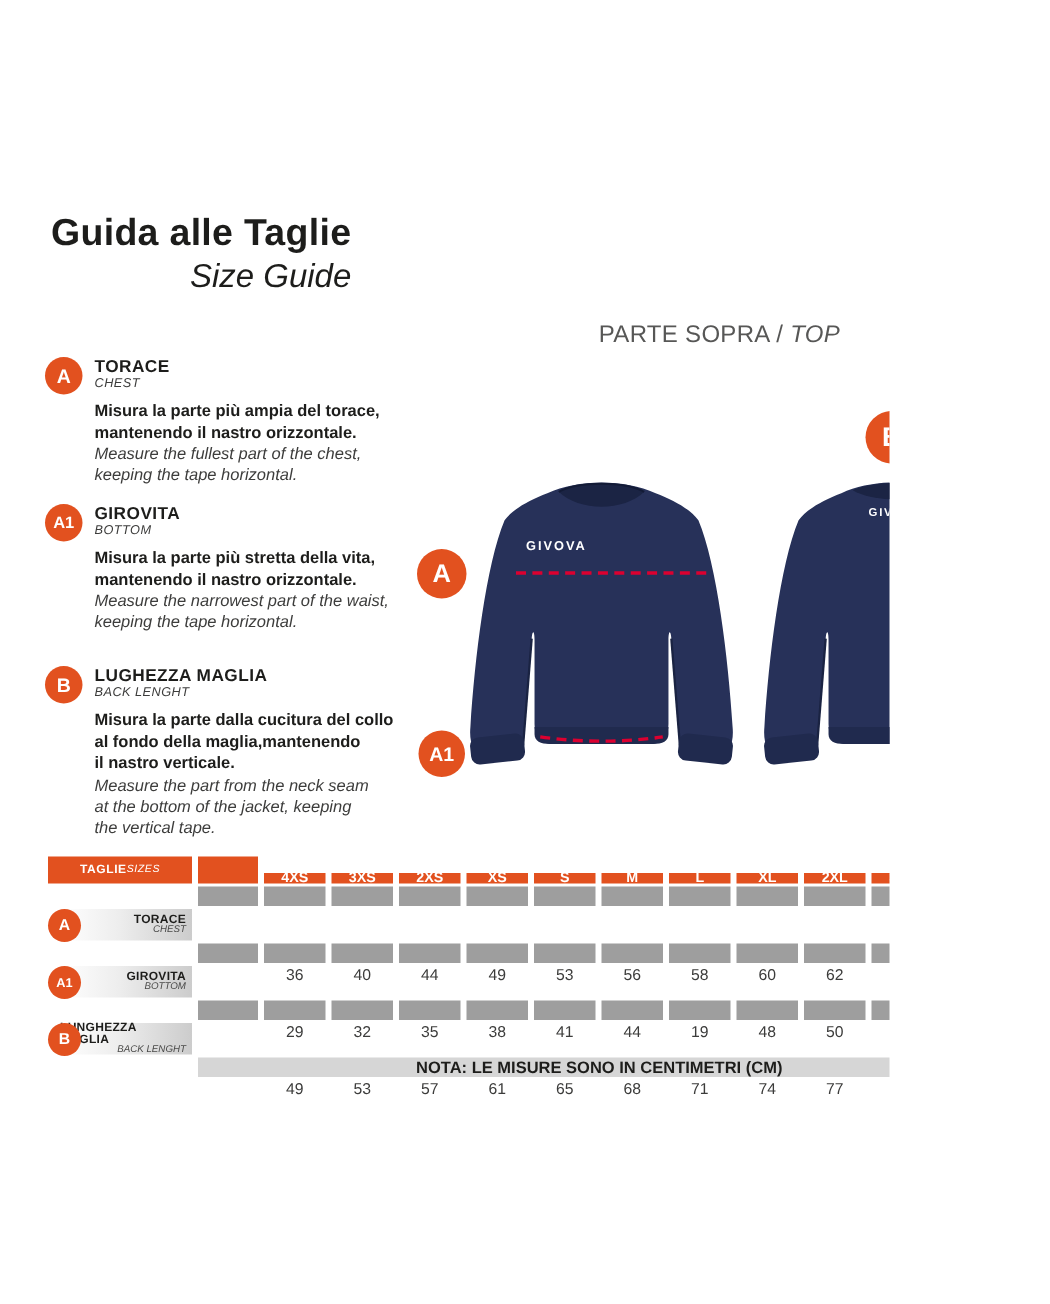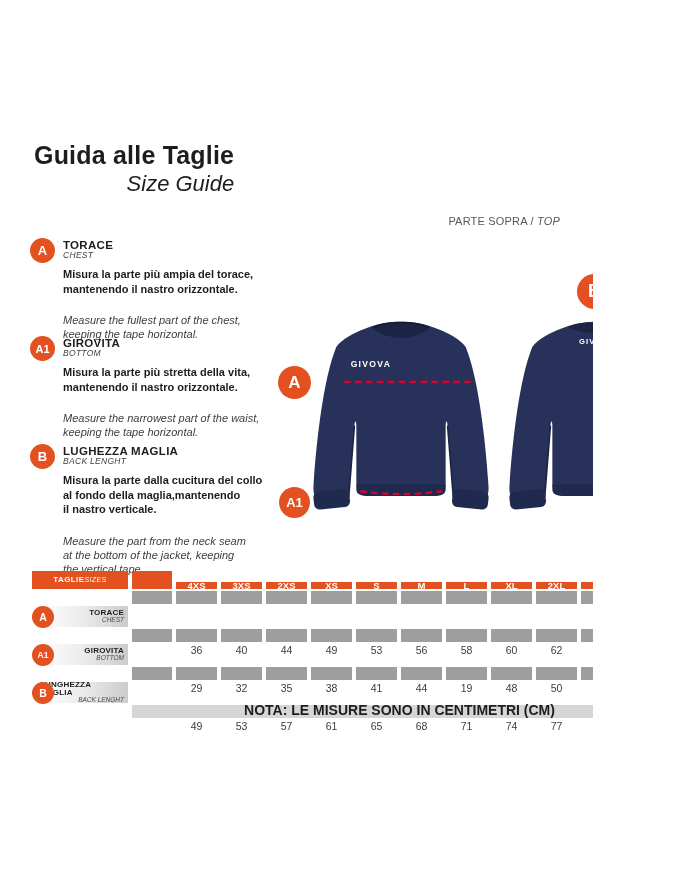--- a/index.html
+++ b/index.html
@@ -18,37 +18,37 @@
   html,body{background:#fff;}
   .page{
     position:relative;width:593px;height:869px;background:#ffffff;overflow:hidden;
     font-family:"Liberation Sans",sans-serif;color:var(--ink);
   }
   
   .title-block{position:absolute;left:34px;top:141px;}
   .title{font-size:25px;font-weight:bold;letter-spacing:.2px;}
   .subtitle{font-size:22px;font-style:italic;font-weight:normal;margin-top:1px;text-align:right;}
   
-  .parte{position:absolute;top:215px;right:33px;font-size:11px;color:#575756;letter-spacing:.2px;}
+  .parte{position:absolute;top:215px;right:33px;font-size:16px;color:#575756;letter-spacing:.2px;}
   .parte .it{font-style:italic;}
   
   .m-section{position:absolute;left:30px;width:252px;display:flex;gap:8px;}
   .m-a{top:238px;}
   .m-a1{top:336px;}
   .m-b{top:444px;}
   .m-badge{
     flex:none;width:25px;height:25px;border-radius:50%;background:var(--orange);
     color:#fff;font-weight:bold;font-size:13px;display:flex;align-items:center;justify-content:center;
   }
   .m-a1 .m-badge{font-size:11px;}
   .m-text{padding-top:1px;}
   .m-name-it{font-weight:bold;font-size:11.5px;letter-spacing:.3px;}
   .m-name-en{font-style:italic;font-size:8.5px;color:var(--ink-soft);letter-spacing:.3px;margin-top:-1px;}
   .m-desc-it{font-weight:bold;font-size:11px;line-height:14.5px;margin-top:7px;white-space:pre-line;}
-  .m-desc-en{font-style:italic;font-size:11px;line-height:14px;margin-top:17px;white-space:pre-line;color:var(--ink-soft);}
+  .m-desc-en{font-style:italic;font-size:11px;line-height:14px;margin-top:0;white-space:pre-line;color:var(--ink-soft);}
   
   .garment{position:absolute;}
   .garment-front{left:303px;top:306px;width:196px;height:228px;}
   .garment-back{left:499px;top:306px;width:196px;height:228px;}
   .g-badge{
     position:absolute;border-radius:50%;background:var(--orange);color:#fff;font-weight:bold;
     display:flex;align-items:center;justify-content:center;z-index:3;
   }
   .g-badge-a{left:278px;top:366px;width:33px;height:33px;font-size:17px;}
   .g-badge-a1{left:279px;top:487px;width:31px;height:31px;font-size:13px;}
@@ -79,21 +79,21 @@
   .rl-it{font-weight:bold;font-size:8px;letter-spacing:.2px;color:#1d1d1b;}
   .rl-en{font-style:italic;font-size:6.5px;color:#4a4a49;}
   .row-badge{
     position:absolute;left:0;top:50%;transform:translateY(-50%);
     width:22px;height:22px;border-radius:50%;background:var(--orange);
     color:#fff;font-weight:bold;font-size:10.5px;display:flex;align-items:center;justify-content:center;z-index:1;
   }
   .row-badge.small{font-size:8.5px;}
   .note{
     grid-column:2 / -1;background:var(--note);
-    display:flex;align-items:flex-end;justify-content:center;gap:1px;font-size:14px;white-space:nowrap;
+    display:flex;align-items:flex-end;justify-content:center;gap:1px;font-size:11px;white-space:nowrap;
   }
   .note-it{font-weight:bold;color:#1d1d1b;}
   .note-en{font-style:italic;color:var(--ink-soft);}
 </style>
 </head>
 <body>
 
 <div class="page">
 
   <div class="title-block">

